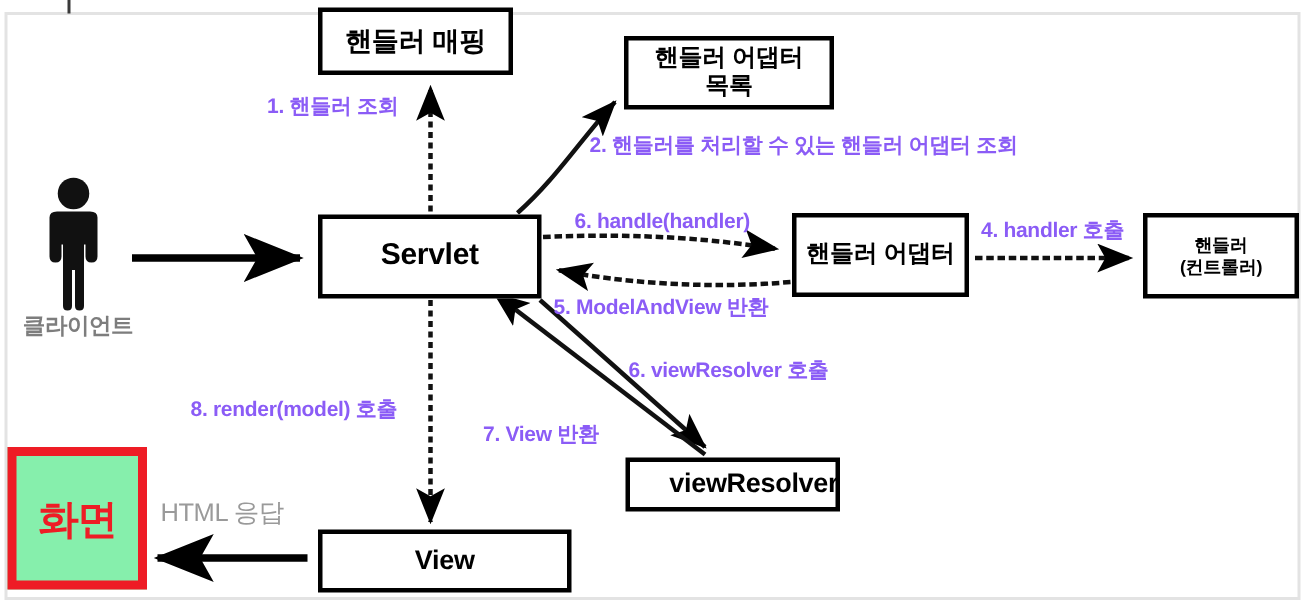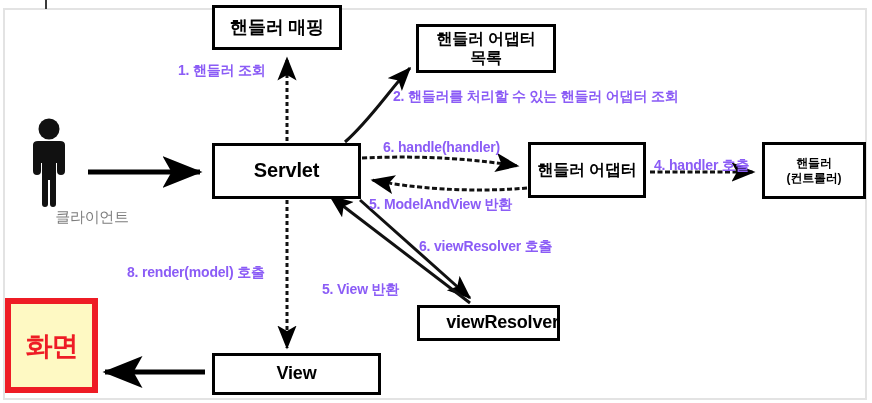--- a/index.html
+++ b/index.html
@@ -61,21 +61,21 @@
   #node-view-resolver { left: 417px; top: 305px; width: 143px; height: 36px; font-size: 18px; padding-left: 28px; }
   #node-view { left: 212px; top: 353px; width: 169px; height: 42px; font-size: 18px; }
 
   
   #node-screen {
     position: absolute;
     left: 5px; top: 298px;
     width: 93px; height: 95px;
     box-sizing: border-box;
     border: 6px solid #ee1c25;
-    background: #fef9c3;
+    background: #86efac;
     display: flex;
     align-items: center;
     justify-content: center;
   }
   #node-screen .screen-text {
     color: #ee1c25;
     font-size: 27px;
     font-weight: 700;
     letter-spacing: -1px;
   }
@@ -86,23 +86,22 @@
     left: 25px; top: 118px;
     width: 48px; height: 90px;
   }
   #client-label {
     position: absolute;
     left: 4px; top: 208px;
     width: 96px;
     text-align: center;
     font-size: 15px;
     color: #7d7d7d;
-    font-weight: 400;
+    font-weight: 700;
     letter-spacing: -0.3px;
-    padding-left: 40px;
   }
 
   
   .lbl {
     position: absolute;
     color: #8b5cf6;
     font-weight: 700;
     font-size: 14px;
     white-space: nowrap;
     letter-spacing: -0.2px;
@@ -112,21 +111,21 @@
     color: #9a9a9a;
     font-weight: 400;
     font-size: 17px;
     white-space: nowrap;
     letter-spacing: -0.3px;
   }
 
   #lbl-1 { left: 178px; top: 62px; }
   #lbl-2 { left: 393px; top: 88px; }
   #lbl-3 { left: 383px; top: 139px; }
-  #lbl-4 { left: 654px; top: 145px; margin-top: 12px; }
+  #lbl-4 { left: 654px; top: 145px; }
   #lbl-5 { left: 369px; top: 196px; }
   #lbl-6 { left: 419px; top: 238px; }
   #lbl-7 { left: 322px; top: 281px; }
   #lbl-8 { left: 127px; top: 264px; }
   #lbl-http-request { left: 97px; top: 137px; }
   #lbl-http-response { left: 107px; top: 330px; }
 
   svg.wires {
     position: absolute;
     left: 0; top: 0;
@@ -238,17 +237,18 @@
   <div id="node-screen">
     <span class="screen-text">화면</span>
   </div>
 
   <div class="lbl" id="lbl-1">1. 핸들러 조회</div>
   <div class="lbl" id="lbl-2">2. 핸들러를 처리할 수 있는 핸들러 어댑터 조회</div>
   <div class="lbl" id="lbl-3">6. handle(handler)</div>
   <div class="lbl" id="lbl-4">4. handler 호출</div>
   <div class="lbl" id="lbl-5">5. ModelAndView 반환</div>
   <div class="lbl" id="lbl-6">6. viewResolver 호출</div>
-  <div class="lbl" id="lbl-7">5. View 반환</div>
+  <div class="lbl" id="lbl-7">7. View 반환</div>
   <div class="lbl" id="lbl-8">8. render(model) 호출</div>
 
+  <div class="lbl-big" id="lbl-http-response">HTML 응답</div>
 
 </div>
 
 </body></html>

